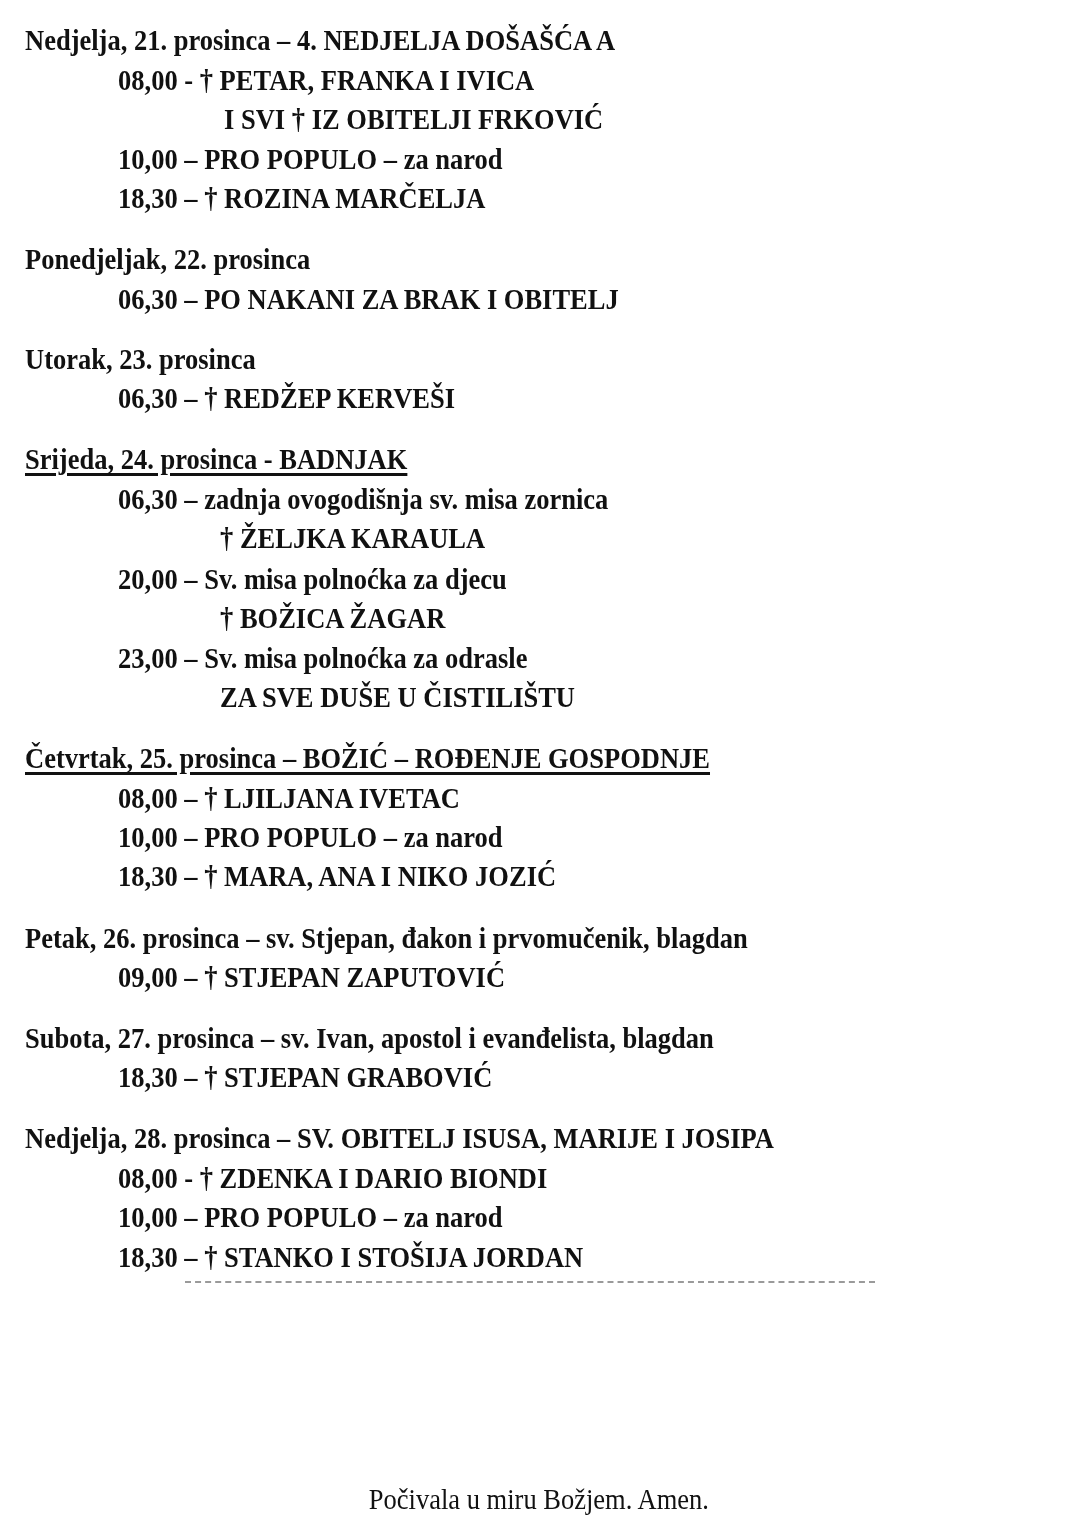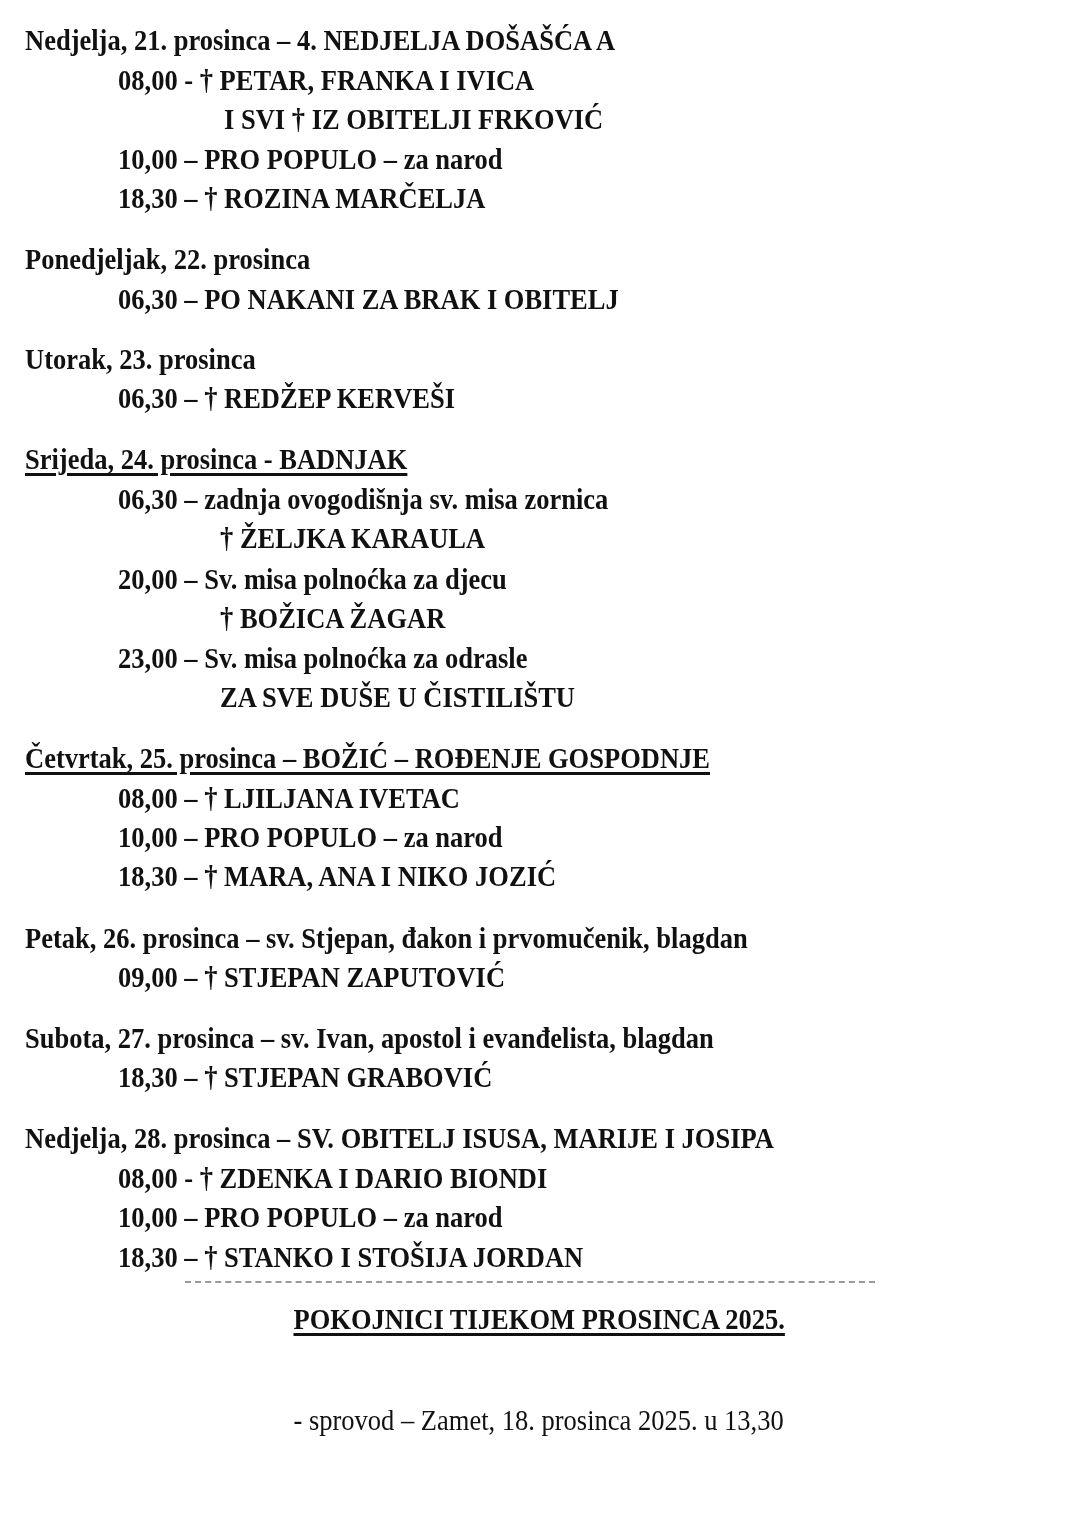--- a/index.html
+++ b/index.html
@@ -67,20 +67,17 @@
   <div class="line day" style="top:1014px">Subota, 27. prosinca – sv. Ivan, apostol i evanđelista, blagdan</div>
   <div class="line mass" style="top:1053px">18,30 – † STJEPAN GRABOVIĆ</div>
 
   <div class="line day" style="top:1114px">Nedjelja, 28. prosinca – SV. OBITELJ ISUSA, MARIJE I JOSIPA</div>
   <div class="line mass" style="top:1154px">08,00 -  † ZDENKA I DARIO BIONDI</div>
   <div class="line mass" style="top:1193px">10,00 –  PRO POPULO – za narod</div>
   <div class="line mass" style="top:1233px">18,30 – † STANKO I STOŠIJA JORDAN</div>
 
   <div class="sep"></div>
 
-  <div class="center" style="top:1295px">
-    <span class="inner b ul">POKOJNICI TIJEKOM PROSINCA 2025.</span>
-  </div>
-  <div class="center" style="top:1396px">
-    <span class="inner n">- sprovod – Zamet, 18. prosinca 2025. u 13,30</span>
+  <div class="center" style="top:1475px">
+    <span class="inner n">Počivala u miru Božjem. Amen.</span>
   </div>
 
 </div>
 
 </body></html>

